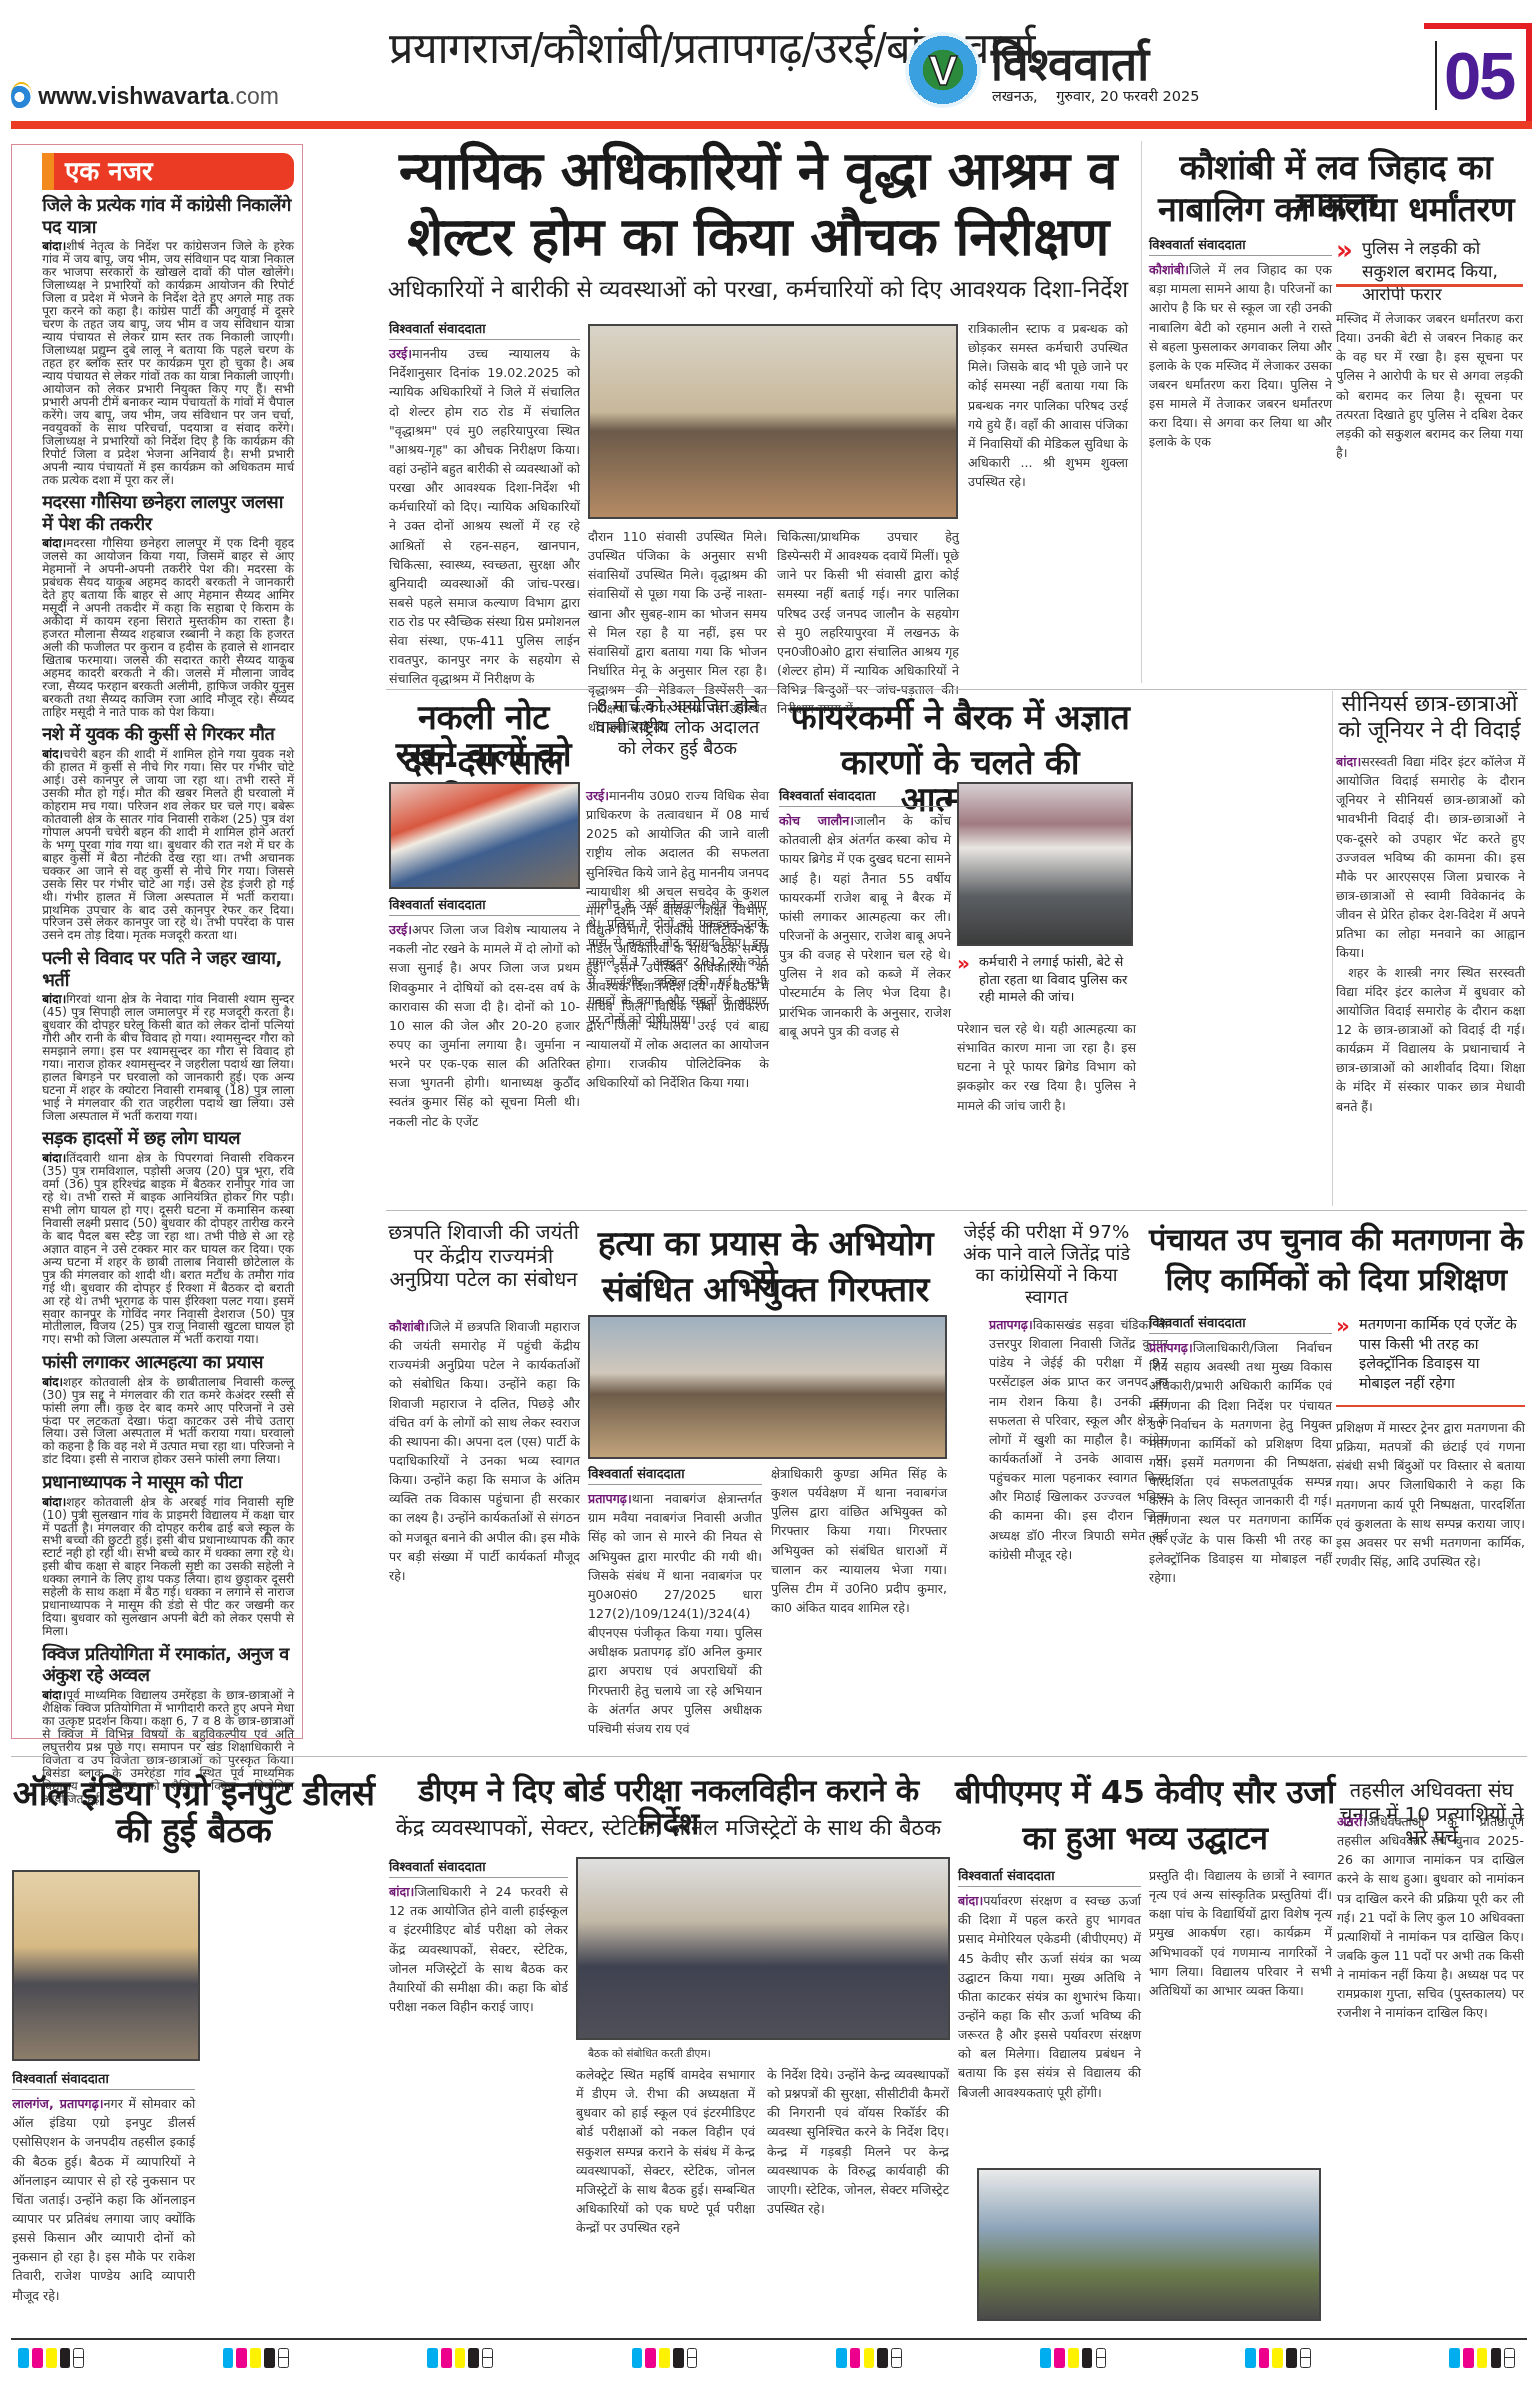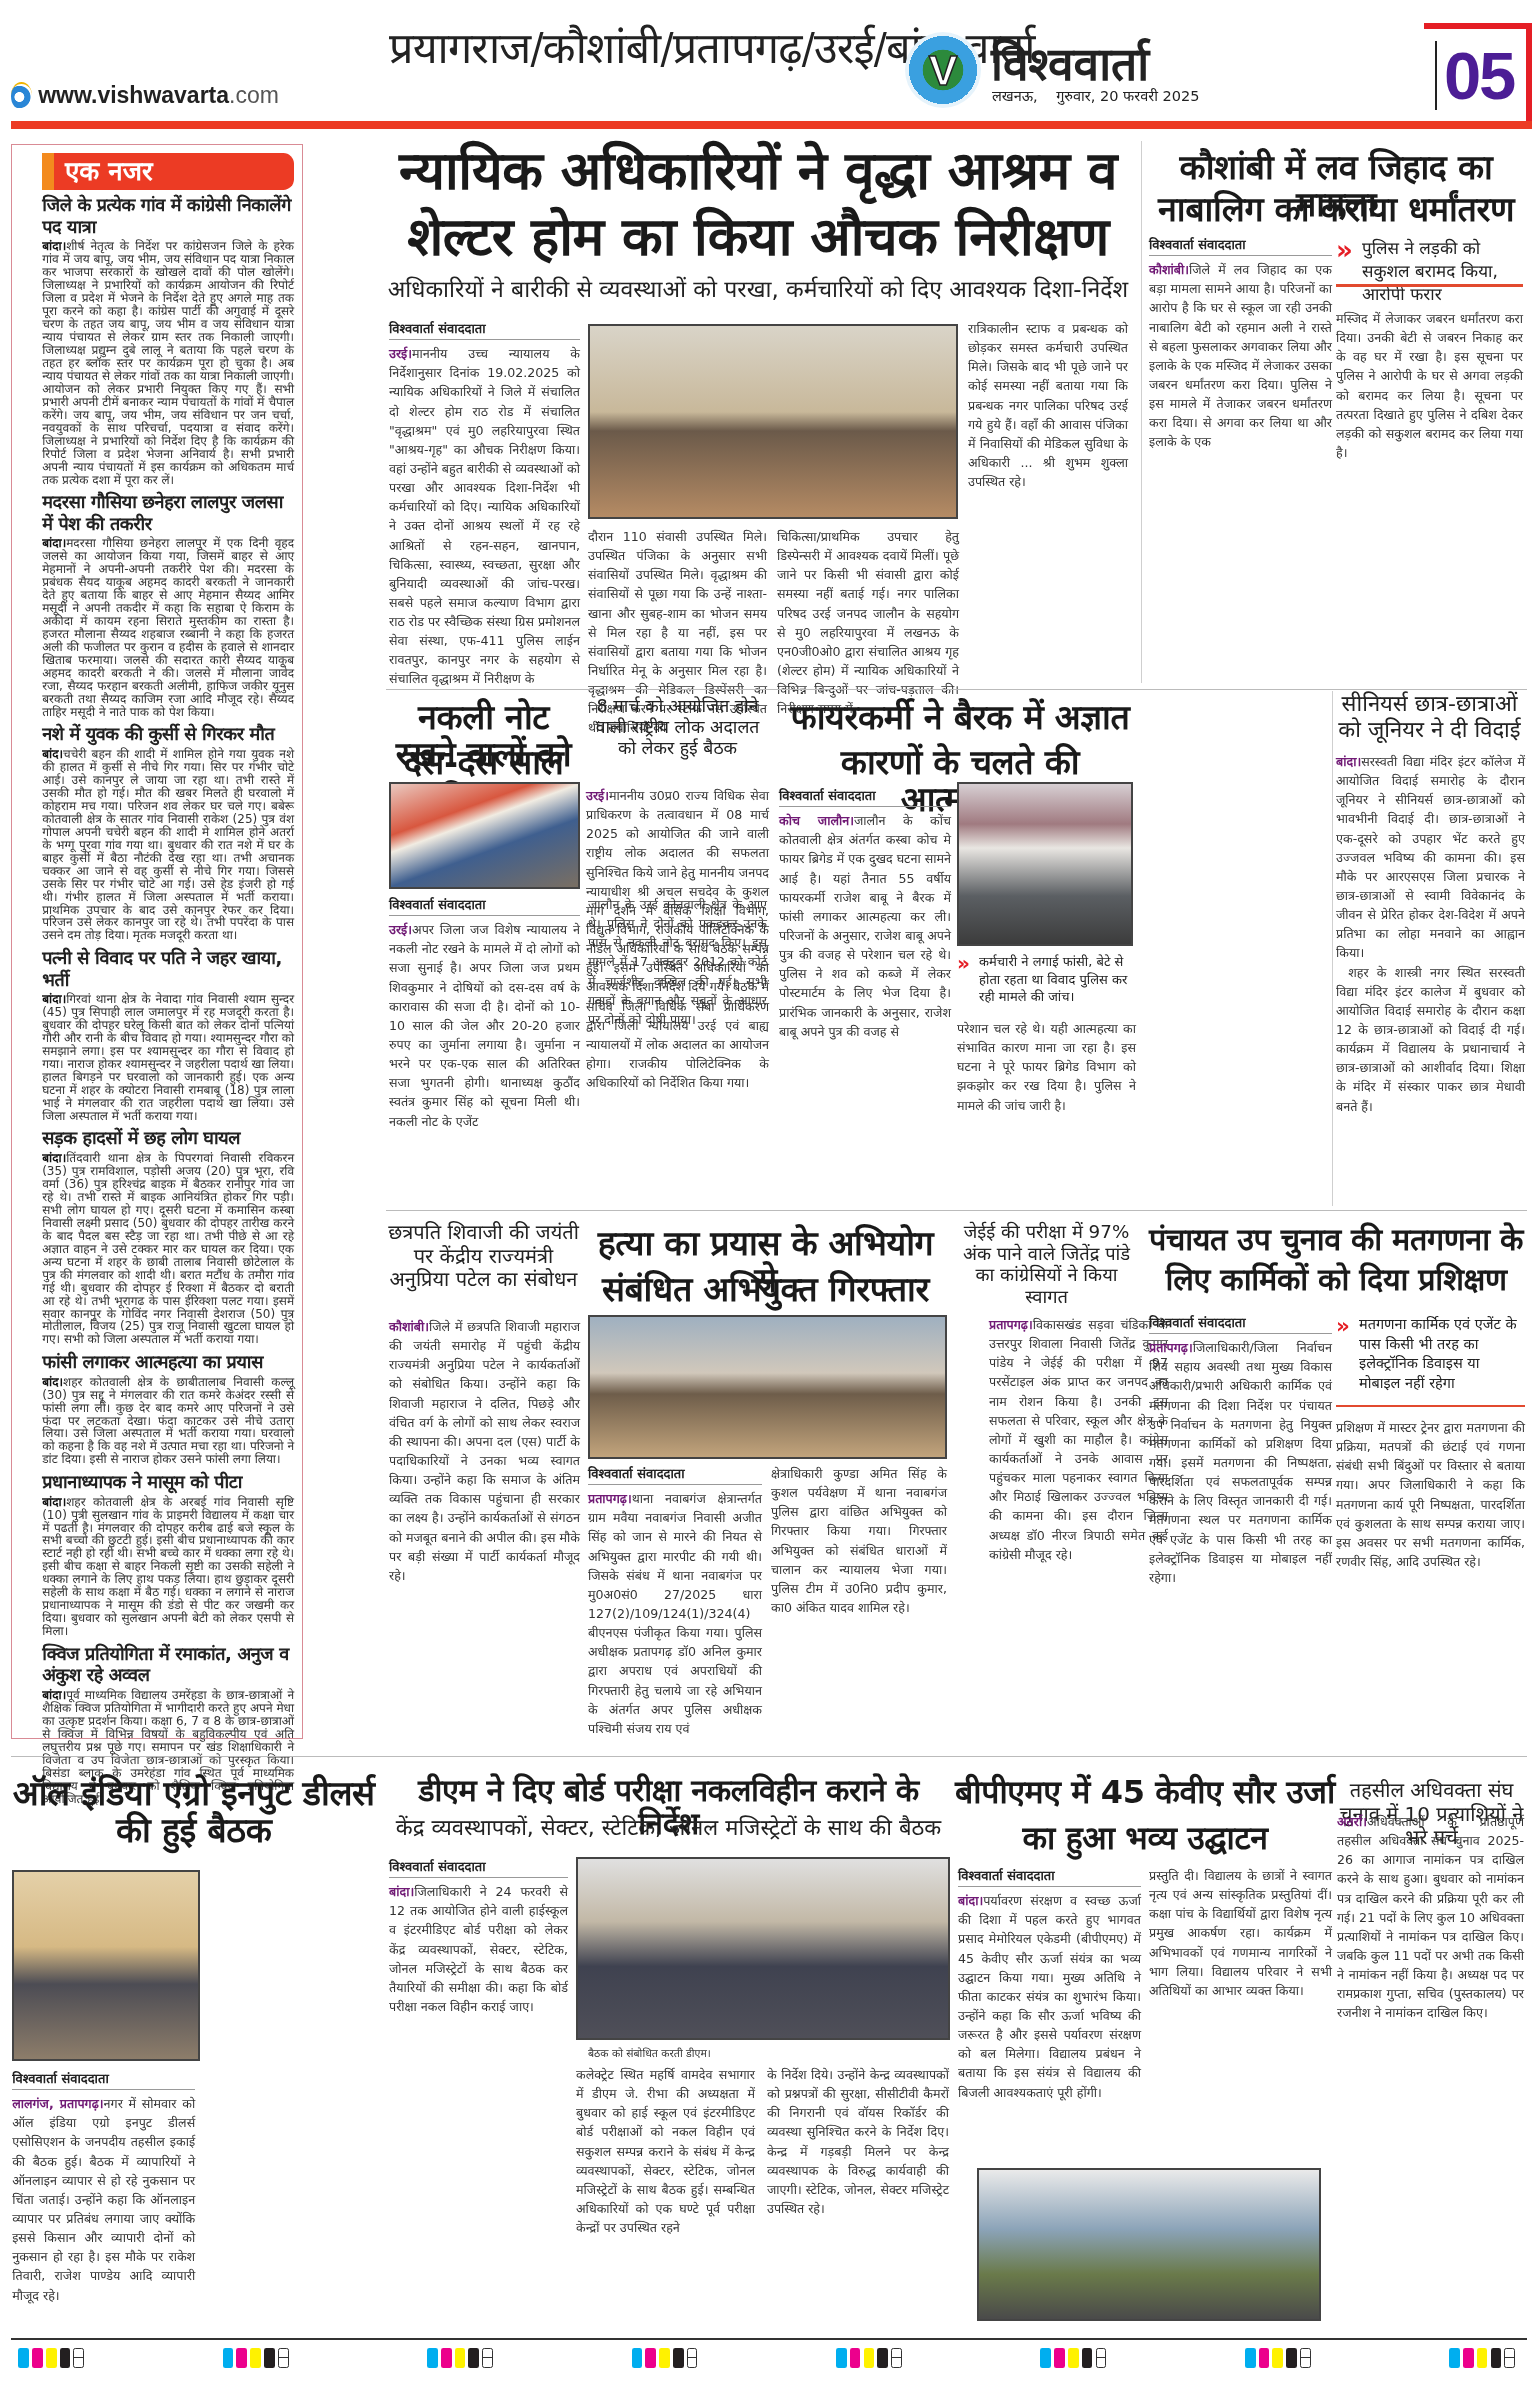--- a/index.html
+++ b/index.html
@@ -2,21 +2,21 @@
 <html style="font-size:12.2px"><head>
 <meta charset="utf-8">
 <style>
   * { box-sizing: border-box; margin: 0; padding: 0; }
   html, body { width: 1533px; height: 2389px; background: #ffffff; overflow: hidden; }
   body { font-family: "DejaVu Sans", sans-serif; color: #1a1a1a; position: relative; }
 
   
   .masthead { position: absolute; left: 0; top: 0; width: 1533px; height: 130px; }
   .mast-title { position: absolute; left: 389px; top: 17px; font-family: "DejaVu Sans Condensed","DejaVu Sans", sans-serif; font-size: 43px; color: #222; letter-spacing: -0.8px; font-stretch: condensed; }
-  .mast-url { position: absolute; left: 10.7px; top: 82px; display: flex; align-items: flex-start; gap: 6.1px; font-family: "Liberation Sans", sans-serif; font-size: 23px; font-weight: bold; color: #222; }
+  .mast-url { position: absolute; left: 10.7px; top: 82px; display: flex; align-items: flex-end; gap: 6.1px; font-family: "Liberation Sans", sans-serif; font-size: 23px; font-weight: bold; color: #222; }
   .mast-url .com { font-weight: normal; color: #555; }
   .ie-icon { width: 21.4px; height: 27.5px; border-radius: 50%; background: radial-gradient(circle at 40% 50%, #ffffff 0 4.6px, #2a86d6 5.3px 10.7px, transparent 11.5px); border-top: 2.3px solid #f0b400; }
   .logo { position: absolute; left: 905px; top: 32px; width: 76px; height: 76px; border-radius: 50%; background: radial-gradient(circle at 50% 50%, #2c8a3c 0 20px, #3aa0e0 20.6px 34px, #e6f3fb 34px 38px); display: flex; align-items: center; justify-content: center; }
   .logo-v { font-family: "Liberation Sans", sans-serif; font-size: 43px; font-weight: bold; color: #fff; -webkit-text-stroke: 1.5px #222; }
   .brand { position: absolute; left: 991px; top: 30.5px; font-size: 46px; font-weight: bold; color: #222; }
   .dateline { position: absolute; left: 992px; top: 85px; font-size: 14.5px; color: #222; white-space: pre; }
   .page-no-box { position: absolute; left: 1424px; top: 23px; width: 108px; height: 104px; border-top: 6.1px solid #e51e25; border-right: 6.1px solid #e51e25; }
   .page-no-bar { position: absolute; left: 1435px; top: 41px; width: 1.5px; height: 69px; background: #222; }
   .page-no { position: absolute; left: 1444px; top: 37px; font-family: "Liberation Sans", sans-serif; font-size: 67px; color: #4c1d95; font-weight: bold; letter-spacing: -2.3px; }
   .red-rule { position: absolute; left: 10.7px; top: 121px; width: 1522px; height: 7.6px; background: #ec3b24; }

